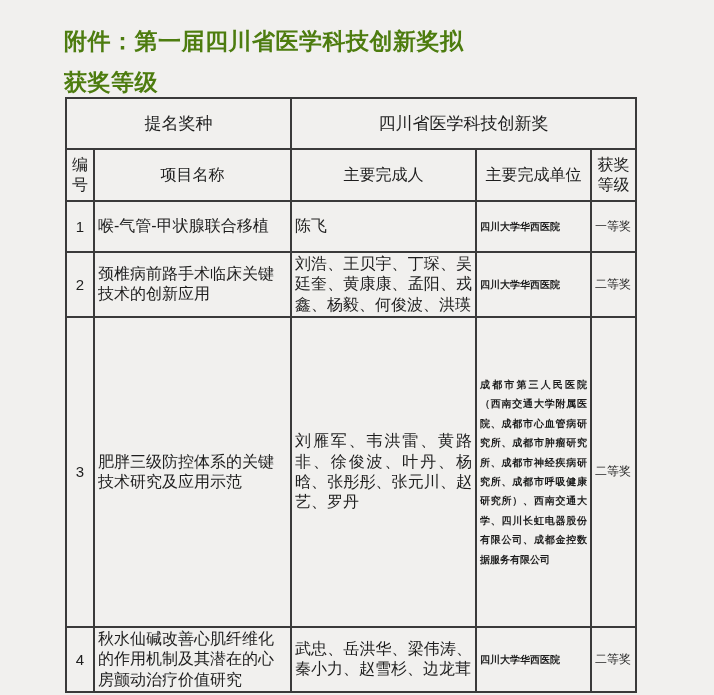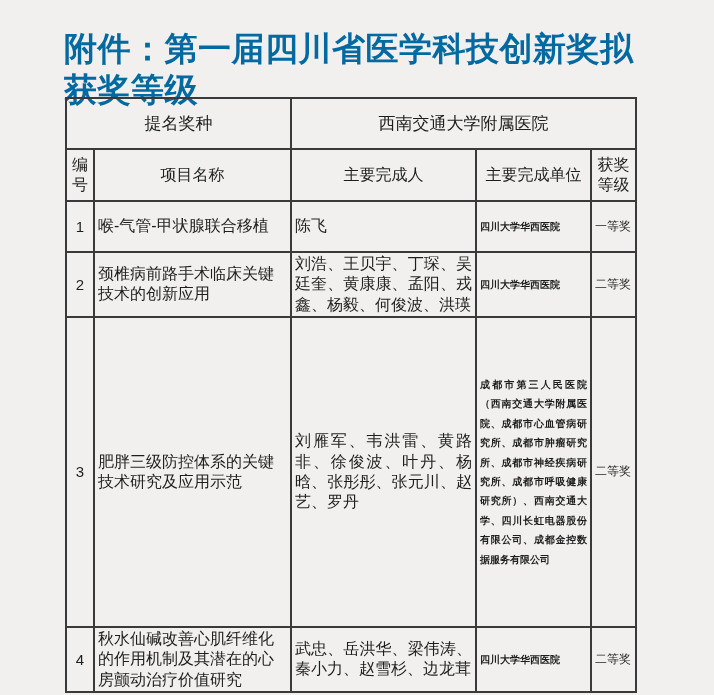--- a/index.html
+++ b/index.html
@@ -8,25 +8,25 @@
     position: relative;
     overflow: hidden;
     background: #f1f0ee;
     color: #1e1e1e;
     font-family: "Liberation Sans", sans-serif;
   }
   .title {
     position: absolute;
     left: 64px; top: 6px;
     width: 610px;
-    font-size: 33px;
+    font-size: 23px;
     font-weight: 700;
     line-height: 41px;
     letter-spacing: 0.5px;
-    color: #0369a1;
+    color: #4d7c0f;
   }
   .title .line { display: block; }
   table.awards {
     position: absolute;
     left: 65px; top: 97px;
     width: 570px;
     border-collapse: collapse;
     table-layout: fixed;
   }
   td {
@@ -73,21 +73,21 @@
   <colgroup>
     <col style="width:28px">
     <col style="width:197px">
     <col style="width:185px">
     <col style="width:115px">
     <col style="width:45px">
   </colgroup>
   <tbody>
     <tr class="hrow1">
       <td class="hdr" colspan="2">提名奖种</td>
-      <td class="hdr" colspan="3">西南交通大学附属医院</td>
+      <td class="hdr" colspan="3">四川省医学科技创新奖</td>
     </tr>
     <tr class="hrow2">
       <td class="colhdr">编号</td>
       <td class="colhdr">项目名称</td>
       <td class="colhdr">主要完成人</td>
       <td class="colhdr">主要完成单位</td>
       <td class="colhdr">获奖等级</td>
     </tr>
     <tr class="r1">
       <td class="num">1</td>

